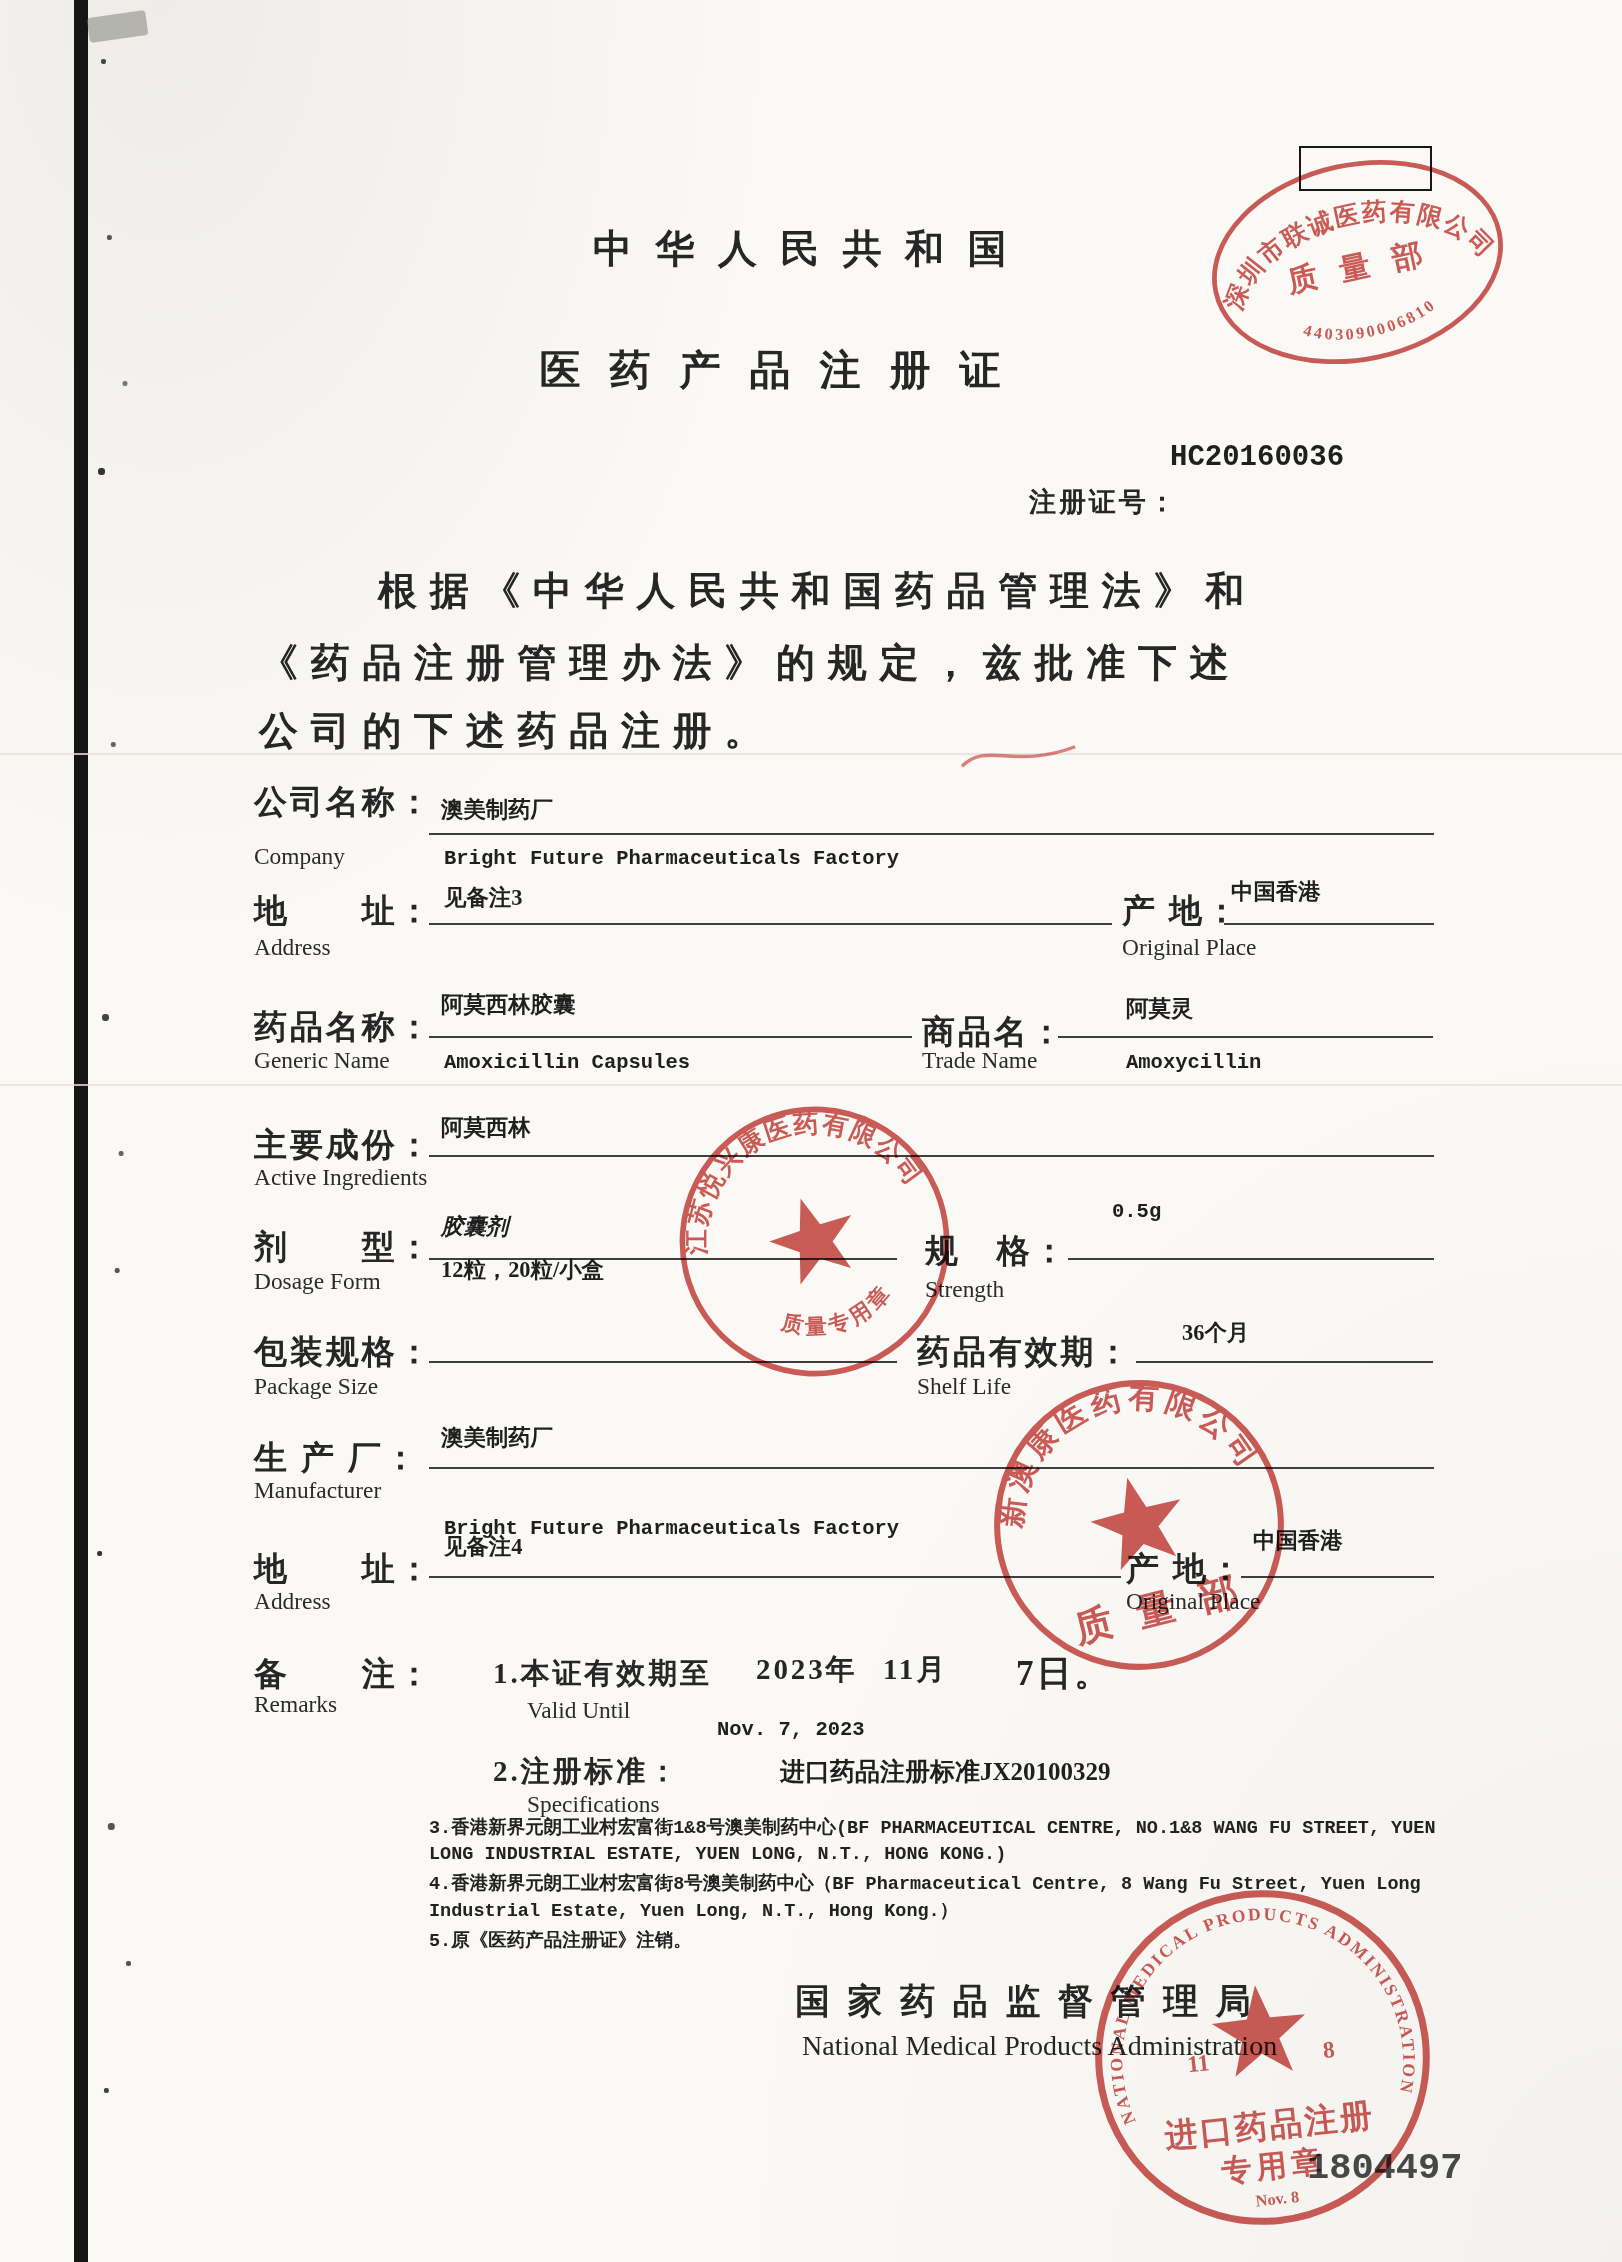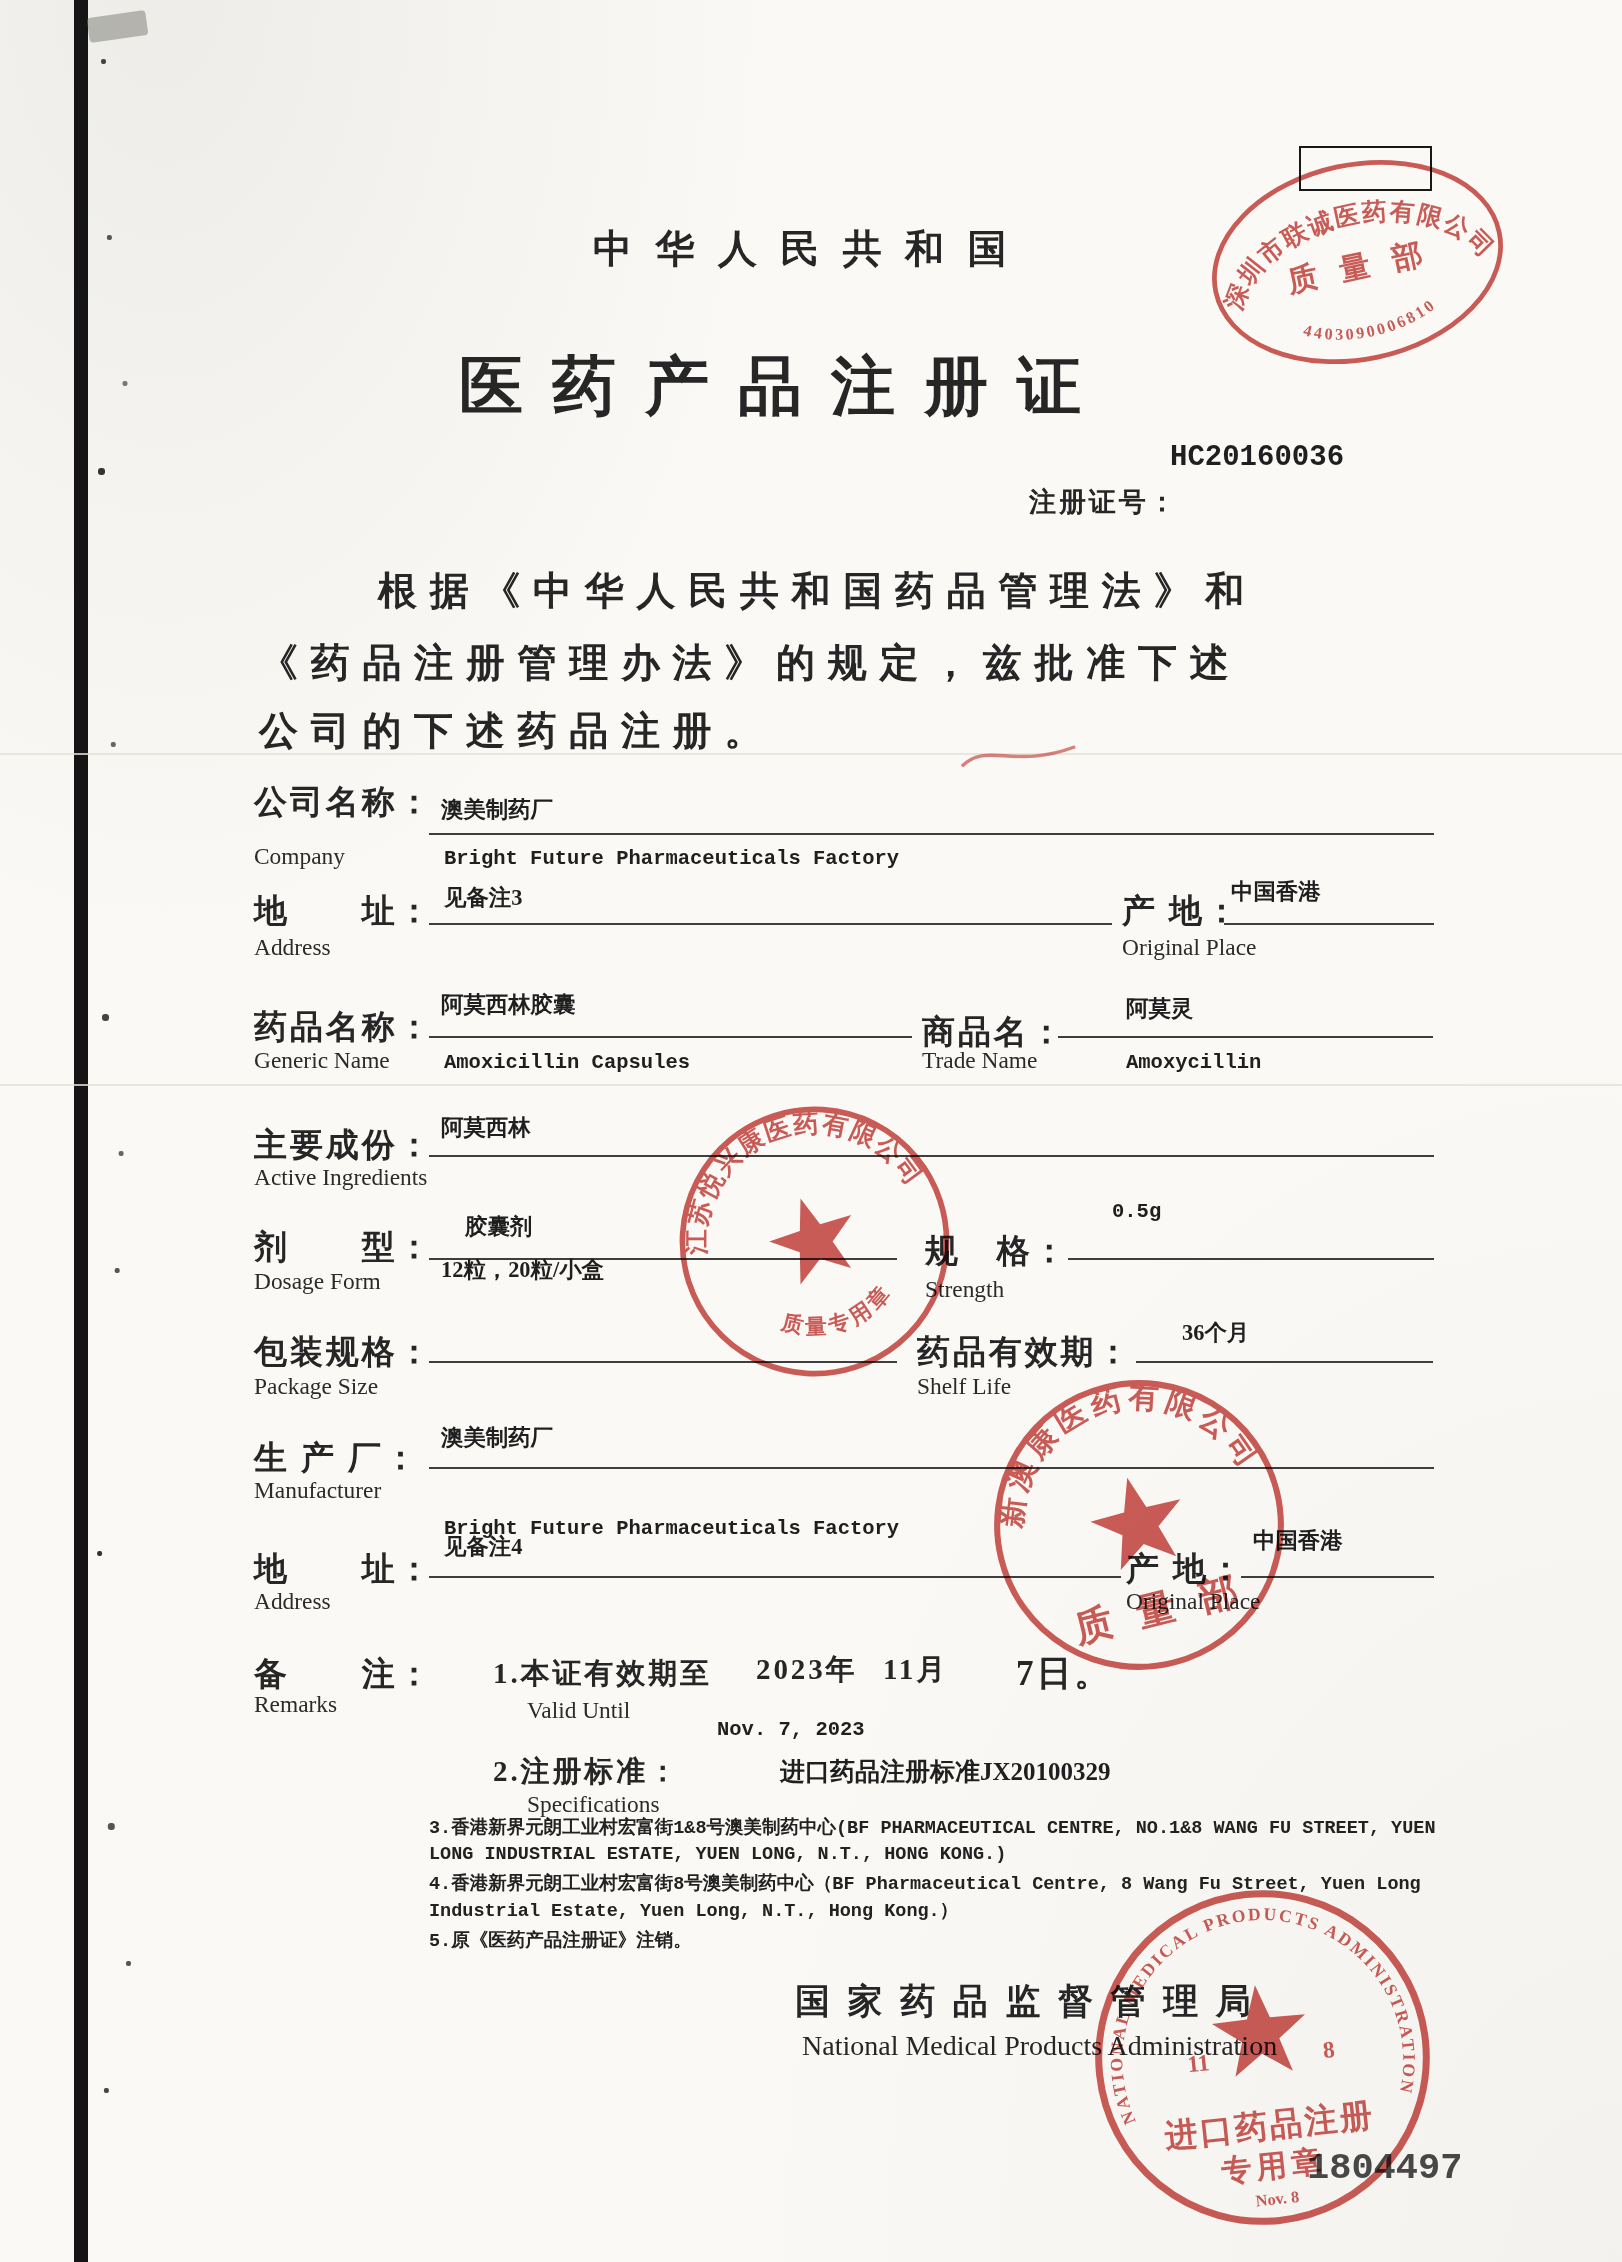--- a/index.html
+++ b/index.html
@@ -29,21 +29,21 @@
   <div class="abs" style="left:101px;top:59px;width:4.9px;height:4.9px;background:#444;border-radius:2px;
               box-shadow:5.9px 176px 0 #555, -2px 410px 0 1px #333, 9.8px 683px 0 #666, 2px 956px 0 1px #444,
               13.7px 1209px 0 #555, -3.9px 1492px 0 #333, 7.8px 1765px 0 1px #555, 2.9px 2029px 0 #444,
               21.5px 322px 0 #777, 17.6px 1092px 0 #666, 25px 1902px 0 #555;"></div>
   <div class="abs" style="left:88px;top:13.7px;width:59px;height:25px;background:#7a7a74;opacity:.5;transform:rotate(-8deg);border-radius:3.9px;"></div>
   <div class="crease" style="top:753px;"></div>
   <div class="crease" style="top:1084px;"></div>
   <div class="abs" style="left:1299px;top:146px;width:129px;height:41px;border:2.9px solid #181818;"></div>
 
   <div class="abs" style="left:0;top:222px;width:1623px;text-align:center;font-size:39px;font-weight:700;letter-spacing:23.4px;">中华人民共和国</div>
-  <div class="abs" style="left:0;top:343px;width:1569px;text-align:center;font-size:64px;font-weight:700;letter-spacing:29px;">医药产品注册证</div>
+  <div class="abs" style="left:0;top:343px;width:1569px;text-align:center;font-size:41px;font-weight:700;letter-spacing:29px;">医药产品注册证</div>
   <div class="abs env" style="left:1170px;top:441px;font-size:29px;">HC20160036</div>
   <div class="abs cnl" style="left:1029px;top:484px;font-size:27px;">注册证号：</div>
 
   <div class="abs" style="left:378px;top:564px;font-size:39px;font-weight:700;letter-spacing:12.7px;white-space:nowrap;">根据《中华人民共和国药品管理法》和</div>
   <div class="abs" style="left:259px;top:636px;font-size:39px;font-weight:700;letter-spacing:12.7px;white-space:nowrap;">《药品注册管理办法》的规定，兹批准下述</div>
   <div class="abs" style="left:259px;top:704px;font-size:39px;font-weight:700;letter-spacing:12.7px;white-space:nowrap;">公司的下述药品注册。</div>
 
   <svg class="abs" style="left:956px;top:737px;" width="127" height="39" viewBox="0 0 130 40">
     <path d="M6,30 C 32,4 58,34 122,10" fill="none" stroke="#c5403c" stroke-width="3.5" opacity=".65"></path>
   </svg>
@@ -73,21 +73,21 @@
   <div class="abs env" style="left:444px;top:1051px;">Amoxicillin Capsules</div>
   <div class="abs enl" style="left:922px;top:1047px;">Trade Name</div>
   <div class="abs env" style="left:1126px;top:1051px;">Amoxycillin</div>
 
   <div class="abs cnl" style="left:254px;top:1123px;">主要成份：</div>
   <div class="abs cnv" style="left:441px;top:1112px;">阿莫西林</div>
   <div class="uline" style="left:429px;top:1155px;width:1005px;"></div>
   <div class="abs enl" style="left:254px;top:1164px;">Active Ingredients</div>
 
   <div class="abs cnl" style="left:254px;top:1225px;">剂　　型：</div>
-  <div class="abs cnv" style="left:465px;top:1211px;">胶囊剂</div>
+  <div class="abs cnv" style="left:441px;top:1211px;font-style:italic;">胶囊剂</div>
   <div class="uline" style="left:429px;top:1258px;width:468px;"></div>
   <div class="abs cnl" style="left:925px;top:1229px;">规　格：</div>
   <div class="abs env" style="left:1112px;top:1200px;">0.5g</div>
   <div class="uline" style="left:1068px;top:1258px;width:366px;"></div>
   <div class="abs enl" style="left:254px;top:1268px;">Dosage Form</div>
   <div class="abs enl" style="left:925px;top:1268px;margin-top:8px;">Strength</div>
 
   <div class="abs cnl" style="left:254px;top:1330px;">包装规格：</div>
   <div class="abs cnv" style="left:441px;top:1254px;">12粒，20粒/小盒</div>
   <div class="uline" style="left:429px;top:1361px;width:468px;"></div>

